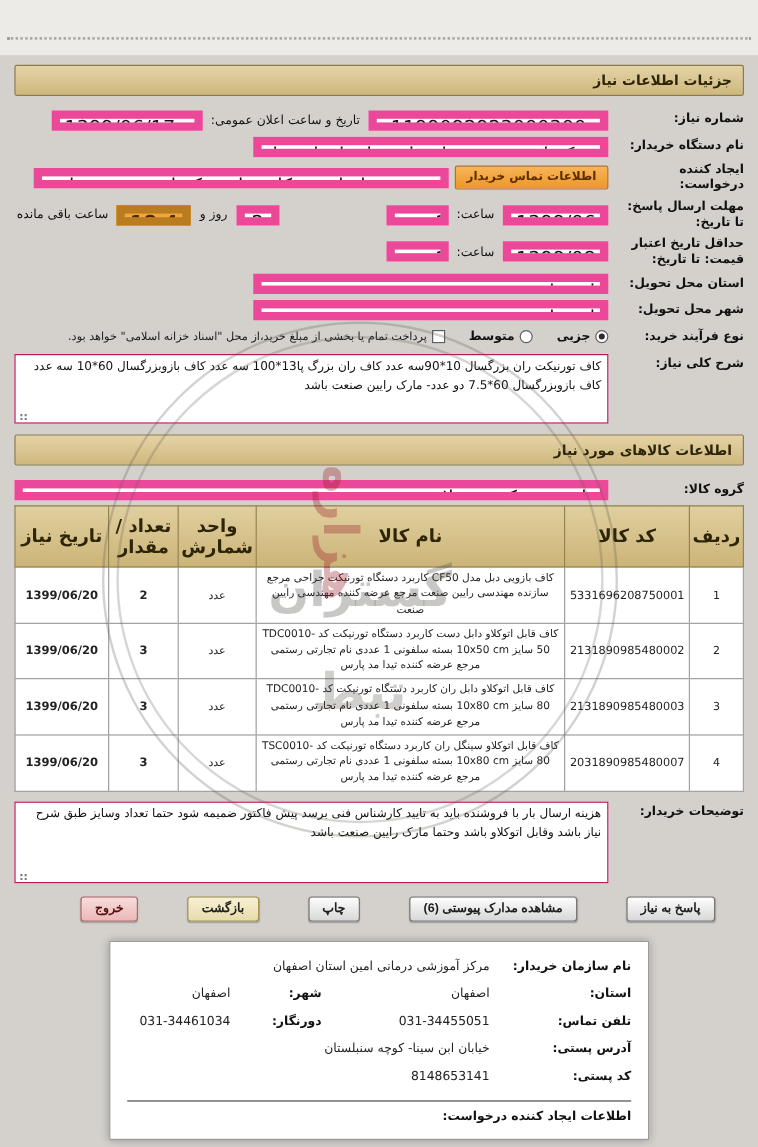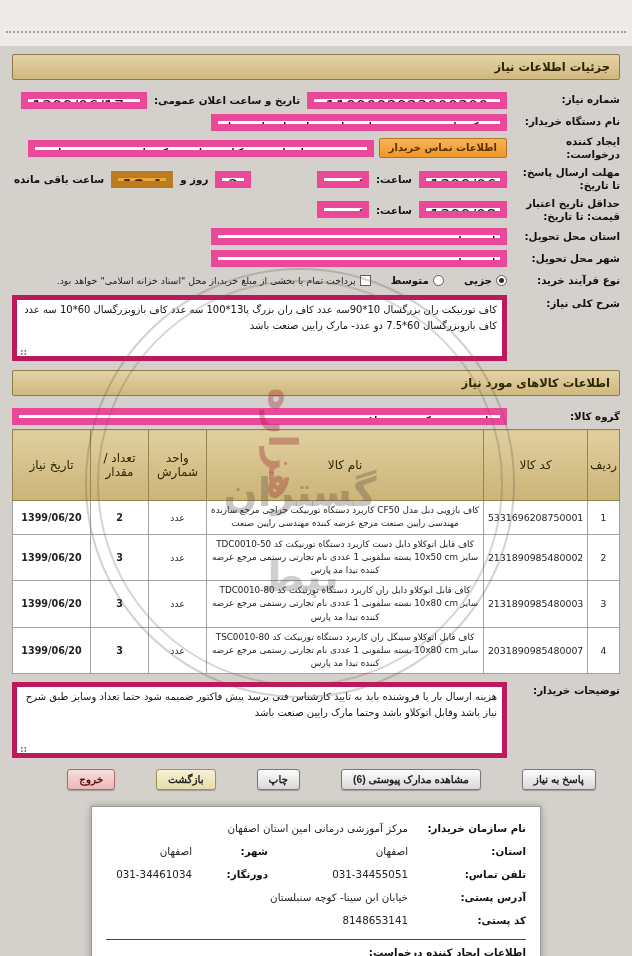--- a/index.html
+++ b/index.html
@@ -14,21 +14,21 @@
   .content{direction:rtl;padding:8px 12px 0;}
 
   
   .bar{background:linear-gradient(#e4d3a6,#cfb87e);border:1px solid #8c7b47;
        color:#2e2507;font-weight:bold;font-size:11.5px;padding:5px 9px;
        border-radius:2px;margin-bottom:11px;}
 
   
   .frow{display:flex;align-items:center;gap:5px;margin-bottom:4px;min-height:18px;}
   .lbl{flex:0 0 108px;width:108px;font-size:10.3px;font-weight:bold;line-height:1.3;}
-  .ilbl{font-size:10.3px;font-weight:bold;padding:0 2px;white-space:nowrap;}
+  .ilbl{font-size:10.3px;font-weight:normal;padding:0 2px;white-space:nowrap;}
   .inp{background:#fff;border:7px solid #ec4899;height:17px;line-height:16px;
        font-size:16px;padding:0 4px;box-sizing:border-box;overflow:hidden;white-space:nowrap;}
   .num{direction:ltr;text-align:center;}
   .w-need{width:200px;}
   .w-announce{width:126px;}
   .w-org{width:296px;}
   .w-creator{width:346px;}
   .w-date2{width:88px;}
   .w-time{width:44px;padding-left:34px;}
   .w-days{width:36px;}
@@ -46,30 +46,30 @@
   .radio.on::after{content:"";position:absolute;left:2px;top:2px;right:2px;bottom:2px;
          border-radius:50%;background:#2b2b2b;}
   .chk{width:11px;height:11px;border:1px solid #5e5e5e;background:#fff;
        box-sizing:border-box;flex:0 0 11px;}
   .optlbl{font-size:10.3px;font-weight:bold;}
   .chklbl{font-size:9.4px;font-weight:normal;color:#1c1c1c;}
 
   
   .trow{display:flex;align-items:flex-start;gap:5px;margin:6px 0 9px;}
   .trow .lbl{padding-top:2px;}
-  .tbox{flex:1;background:#fff;border:5px solid #be185d;min-height:46px;
+  .tbox{flex:1;background:#fff;border:1px solid #be185d;min-height:46px;
         font-size:10px;line-height:1.6;padding:2px 5px 8px;position:relative;}
   .tbox.notes{min-height:56px;}
   .grip{position:absolute;left:3px;bottom:-1px;color:#777;font-size:9px;
         font-weight:bold;letter-spacing:0;line-height:1;}
 
   
   .goods-table{width:100%;border-collapse:collapse;margin:2px 0 8px;}
   .goods-table th{background:linear-gradient(#e0cf9f,#ccb478);border:1px solid #94844e;
-        font-size:12px;font-weight:normal;color:#2e2507;padding:21px 2px;}
+        font-size:15px;font-weight:bold;color:#2e2507;padding:7px 2px;}
   .goods-table td{background:#fff;border:1px solid #a3a3a3;font-size:9.2px;
         padding:3px;text-align:center;vertical-align:middle;color:#222;}
   .goods-table td.c-name{font-size:8.8px;line-height:1.5;}
   .goods-table td.c-code{font-size:9.4px;direction:ltr;}
   .goods-table td.c-date,.goods-table td.c-qty{font-weight:bold;font-size:9.6px;direction:ltr;}
 
   
   .actions{display:flex;justify-content:center;gap:10px;margin:11px 0 0;}
   .btn{height:21px;line-height:19px;padding:0 11px;border:1px solid #787878;
        border-radius:3px;background:linear-gradient(#fdfdfd,#d8d8d8);

